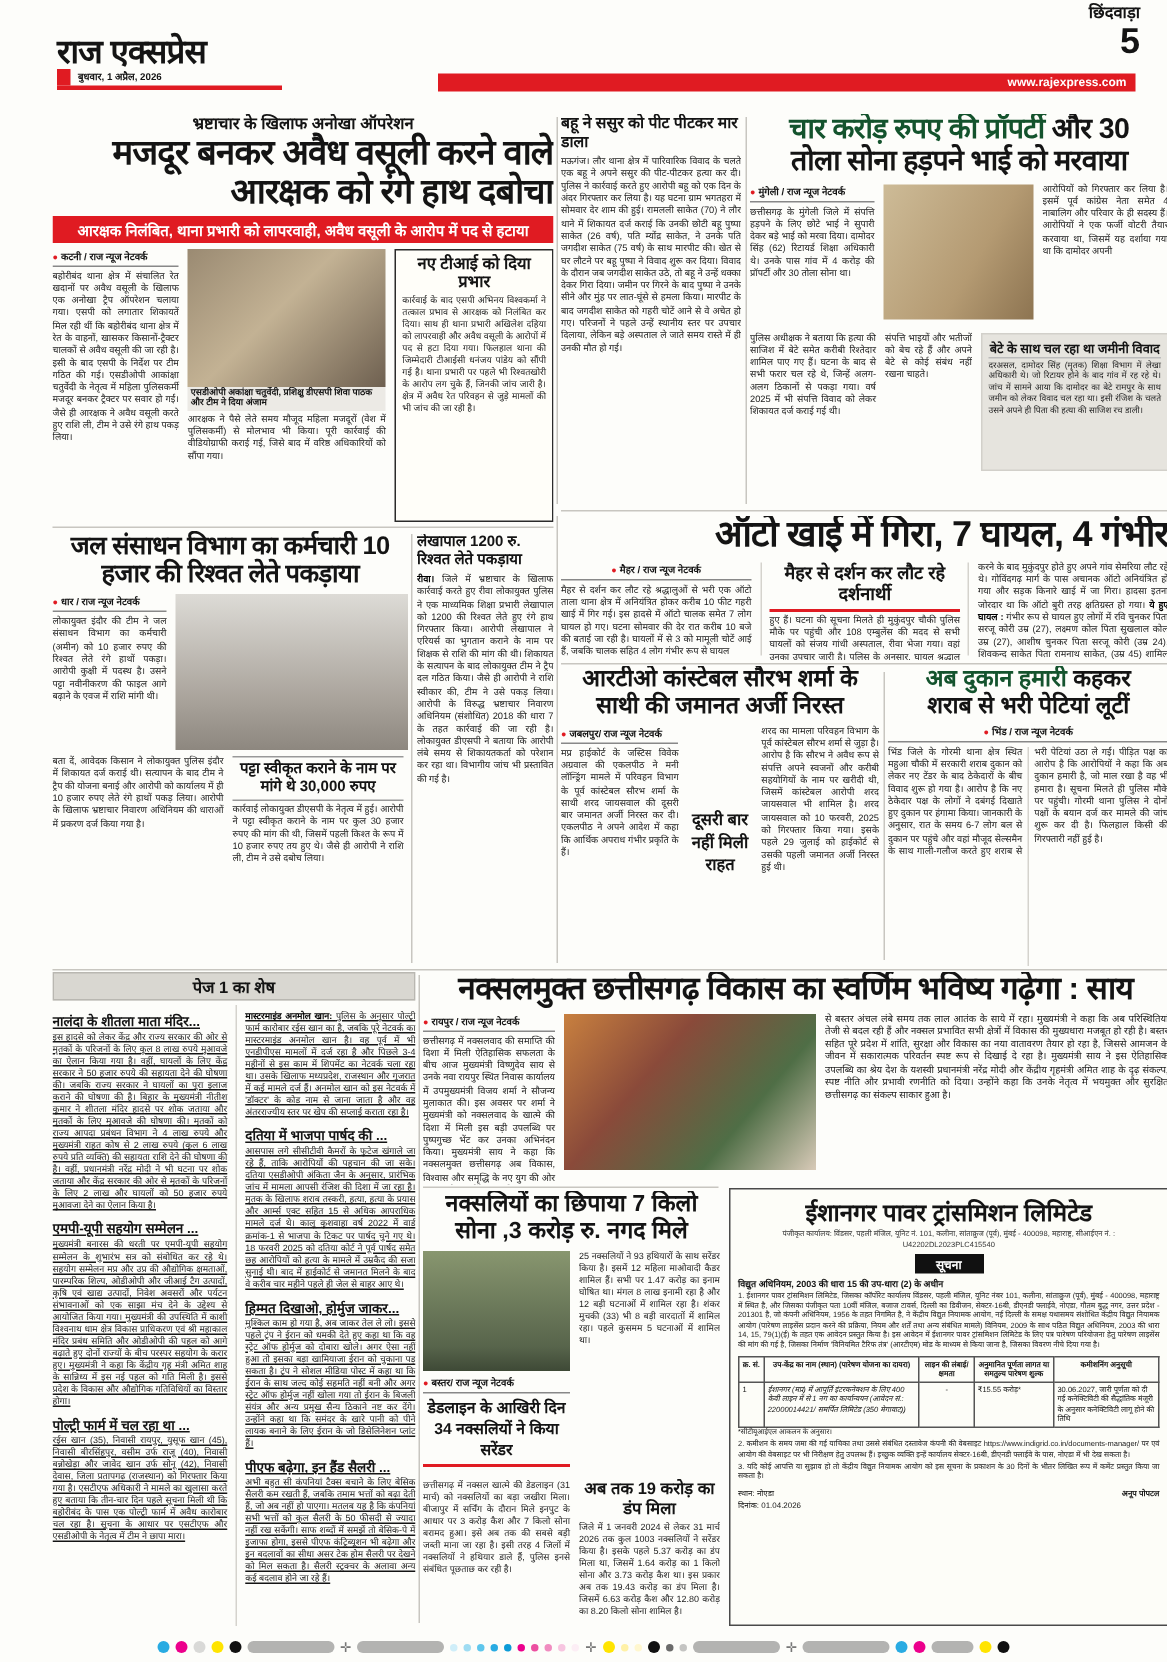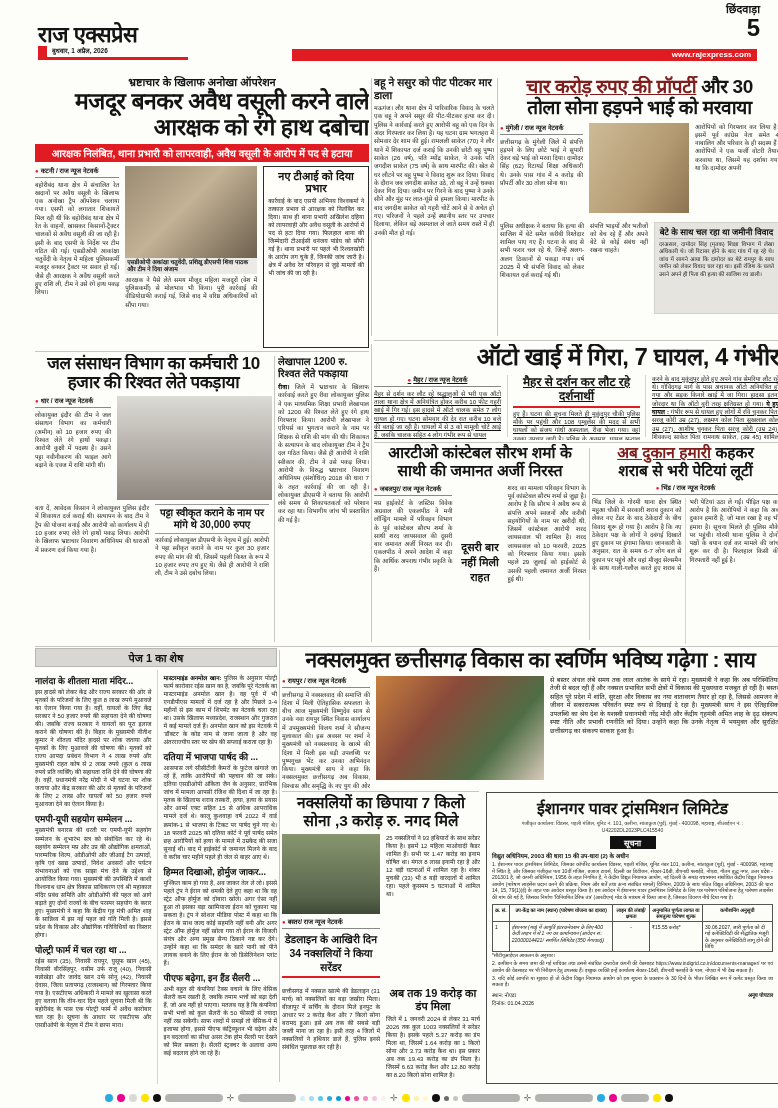--- a/index.html
+++ b/index.html
@@ -14,21 +14,21 @@
   .edition .ed{font-size:11px;font-weight:700;}
   .edition .pg{font-size:24px;font-weight:800;margin-top:1px;}
   .redbar{position:absolute;left:292px;top:49px;width:465px;height:12px;background:#e01b22;color:#fff;font-size:8px;font-weight:700;text-align:right;line-height:12px;padding-right:6px;box-sizing:border-box;}
   
   .abs{position:absolute;box-sizing:border-box;overflow:hidden;}
   .kicker{text-align:center;font-size:11px;font-weight:800;}
   .hl-xl{font-size:23px;font-weight:800;line-height:1.12;text-align:right;letter-spacing:-.5px;}
   .hl-lg{font-size:19px;font-weight:800;line-height:1.12;text-align:center;letter-spacing:-.4px;}
   .hl-md{font-size:15.5px;font-weight:800;line-height:1.15;text-align:center;}
   .hl-sm{font-size:10.5px;font-weight:800;line-height:1.2;}
-  .red{color:#7f1d1d;text-decoration:underline;}
+  .red{color:#14532d;}
   .strap{background:#e01b22;color:#fff;font-size:10px;font-weight:700;text-align:center;padding:2px 3px;margin-top:3px;}
   .byline{font-size:6.5px;font-weight:700;border-bottom:1px solid #888;padding-bottom:2px;margin-bottom:3px;}
   .byline .dot{color:#e01b22;font-size:6px;margin-right:2px;}
   .body{font-size:6.2px;line-height:1.34;text-align:justify;color:#222;}
   .body .lead-b{font-weight:800;color:#000;}
   .flexrow{display:flex;gap:6px;}
   .vr{position:absolute;width:0;border-left:1px solid #c8c6c0;}
   .hr{position:absolute;height:0;border-top:1px solid #c8c6c0;}
   .photo{position:relative;background:#bbb;}
   .caption{font-size:6px;font-weight:700;background:#eceae5;padding:1px 2px;line-height:1.2;}
@@ -129,21 +129,21 @@
       <div class="body" style="width:58px;">संपत्ति भाइयों और भतीजों को बेच रहे हैं और अपने बेटे से कोई संबंध नहीं रखना चाहते।</div>
       <div class="graybox" style="flex:1;">
         <div class="t">बेटे के साथ चल रहा था जमीनी विवाद</div>
         <div class="body" style="font-size:5.7px;">दरअसल, दामोदर सिंह (मृतक) शिक्षा विभाग में लेखा अधिकारी थे। जो रिटायर होने के बाद गांव में रह रहे थे। जांच में सामने आया कि दामोदर का बेटे रामपुर के साथ जमीन को लेकर विवाद चल रहा था। इसी रंजिश के चलते उसने अपने ही पिता की हत्या की साजिश रच डाली।</div>
       </div>
     </div>
   </div>
 
   <div class="abs" style="left:374px;top:344px;width:405px;height:96px;">
     <div class="hl-xl" style="font-size:24px;">ऑटो खाई में गिरा, 7 घायल, 4 गंभीर</div>
-    <div class="flexrow" style="margin-top:4px;height:62px;text-decoration:underline;">
+    <div class="flexrow" style="margin-top:4px;height:62px;">
       <div style="width:129px;">
         <div class="byline" style="text-align:center;"><span class="dot">●</span><span>मैहर / राज न्यूज नेटवर्क</span></div>
         <div class="body">मैहर से दर्शन कर लौट रहे श्रद्धालुओं से भरी एक ऑटो ताला थाना क्षेत्र में अनियंत्रित होकर करीब 10 फीट गहरी खाई में गिर गई। इस हादसे में ऑटो चालक समेत 7 लोग घायल हो गए। घटना सोमवार की देर रात करीब 10 बजे की बताई जा रही है। घायलों में से 3 को मामूली चोटें आई हैं, जबकि चालक सहित 4 लोग गंभीर रूप से घायल</div>
       </div>
       <div style="width:129px;border-left:1px solid #d5d3cd;border-right:1px solid #d5d3cd;padding:0 5px;">
         <div class="subhead-mid u">मैहर से दर्शन कर लौट रहे दर्शनार्थी</div>
         <div class="body" style="margin-top:2px;">हुए हैं। घटना की सूचना मिलते ही मुकुंदपुर चौकी पुलिस मौके पर पहुंची और 108 एम्बुलेंस की मदद से सभी घायलों को संजय गांधी अस्पताल, रीवा भेजा गया। वहां उनका उपचार जारी है। पुलिस के अनुसार, घायल श्रद्धालु मैहर में दर्शन</div>
       </div>
       <div class="body" style="width:129px;">
         <span>करने के बाद मुकुंदपुर होते हुए अपने गांव सेमरिया लौट रहे थे। गोविंदगढ़ मार्ग के पास अचानक ऑटो अनियंत्रित हो गया और सड़क किनारे खाई में जा गिरा। हादसा इतना जोरदार था कि ऑटो बुरी तरह क्षतिग्रस्त हो गया।</span>
@@ -195,21 +195,21 @@
     <div class="hl-md">
       <span class="red">अब दुकान हमारी</span><span> कहकर</span><br>
       <span>शराब से भरी पेटियां लूटीं</span>
     </div>
     <div class="byline" style="text-align:center;margin-top:3px;"><span class="dot">●</span><span>भिंड / राज न्यूज नेटवर्क</span></div>
     <div class="body" style="column-count:2;column-gap:8px;column-rule:1px solid #d5d3cd;height:152px;">भिंड जिले के गोरमी थाना क्षेत्र स्थित महुआ चौकी में सरकारी शराब दुकान को लेकर नए टेंडर के बाद ठेकेदारों के बीच विवाद शुरू हो गया है। आरोप है कि नए ठेकेदार पक्ष के लोगों ने दबंगई दिखाते हुए दुकान पर हंगामा किया। जानकारी के अनुसार, रात के समय 6-7 लोग बल से दुकान पर पहुंचे और वहां मौजूद सेल्समैन के साथ गाली-गलौज करते हुए शराब से भरी पेटियां उठा ले गईं। पीड़ित पक्ष का आरोप है कि आरोपियों ने कहा कि अब दुकान हमारी है, जो माल रखा है वह भी हमारा है। सूचना मिलते ही पुलिस मौके पर पहुंची। गोरमी थाना पुलिस ने दोनों पक्षों के बयान दर्ज कर मामले की जांच शुरू कर दी है। फिलहाल किसी की गिरफ्तारी नहीं हुई है।</div>
   </div>
 
   <div class="abs" style="left:35px;top:648px;width:242px;height:436px;">
     <div class="remainder-head">पेज 1 का शेष</div>
-    <div class="flexrow" style="margin-top:3px;height:414px;">
+    <div class="flexrow" style="margin-top:3px;height:414px;text-decoration:underline;">
       <div style="width:117px;border-right:1px solid #d5d3cd;padding-right:5px;">
         <div class="brief-t">नालंदा के शीतला माता मंदिर...</div>
         <div class="body" style="font-size:6px;">इस हादसे को लेकर केंद्र और राज्य सरकार की ओर से मृतकों के परिजनों के लिए कुल 8 लाख रुपये मुआवजे का ऐलान किया गया है। वहीं, घायलों के लिए केंद्र सरकार ने 50 हजार रुपये की सहायता देने की घोषणा की। जबकि राज्य सरकार ने घायलों का पूरा इलाज कराने की घोषणा की है। बिहार के मुख्यमंत्री नीतीश कुमार ने शीतला मंदिर हादसे पर शोक जताया और मृतकों के लिए मुआवजे की घोषणा की। मृतकों को राज्य आपदा प्रबंधन विभाग ने 4 लाख रुपये और मुख्यमंत्री राहत कोष से 2 लाख रुपये (कुल 6 लाख रुपये प्रति व्यक्ति) की सहायता राशि देने की घोषणा की है। वहीं, प्रधानमंत्री नरेंद्र मोदी ने भी घटना पर शोक जताया और केंद्र सरकार की ओर से मृतकों के परिजनों के लिए 2 लाख और घायलों को 50 हजार रुपये मुआवजा देने का ऐलान किया है।</div>
         <div class="brief-t">एमपी-यूपी सहयोग सम्मेलन ...</div>
         <div class="body" style="font-size:6px;">मुख्यमंत्री बनारस की धरती पर एमपी-यूपी सहयोग सम्मेलन के शुभारंभ सत्र को संबोधित कर रहे थे। सहयोग सम्मेलन मप्र और उप्र की औद्योगिक क्षमताओं, पारम्परिक शिल्प, ओडीओपी और जीआई टैग उत्पादों, कृषि एवं खाद्य उत्पादों, निवेश अवसरों और पर्यटन संभावनाओं को एक साझा मंच देने के उद्देश्य से आयोजित किया गया। मुख्यमंत्री की उपस्थिति में काशी विश्वनाथ धाम क्षेत्र विकास प्राधिकरण एवं श्री महाकाल मंदिर प्रबंध समिति और ओडीओपी की पहल को आगे बढ़ाते हुए दोनों राज्यों के बीच परस्पर सहयोग के करार हुए। मुख्यमंत्री ने कहा कि केंद्रीय गृह मंत्री अमित शाह के सान्निध्य में इस नई पहल को गति मिली है। इससे प्रदेश के विकास और औद्योगिक गतिविधियों का विस्तार होगा।</div>
         <div class="brief-t">पोल्ट्री फार्म में चल रहा था ...</div>
         <div class="body" style="font-size:6px;">रईस खान (35), निवासी रायपुर, युसूफ खान (45), निवासी बीरसिंहपुर, वसीम उर्फ राजू (40), निवासी बन्नोखेड़ा और जावेद खान उर्फ सोनू (42), निवासी देवास, जिला प्रतापगढ़ (राजस्थान) को गिरफ्तार किया गया है। एसटीएफ अधिकारी ने मामले का खुलासा करते हुए बताया कि तीन-चार दिन पहले सूचना मिली थी कि बहोरीबंद के पास एक पोल्ट्री फार्म में अवैध कारोबार चल रहा है। सूचना के आधार पर एसटीएफ और एसडीओपी के नेतृत्व में टीम ने छापा मारा।</div>
       </div>
       <div style="width:114px;">
         <div class="body" style="font-size:6px;margin-top:4px;">

